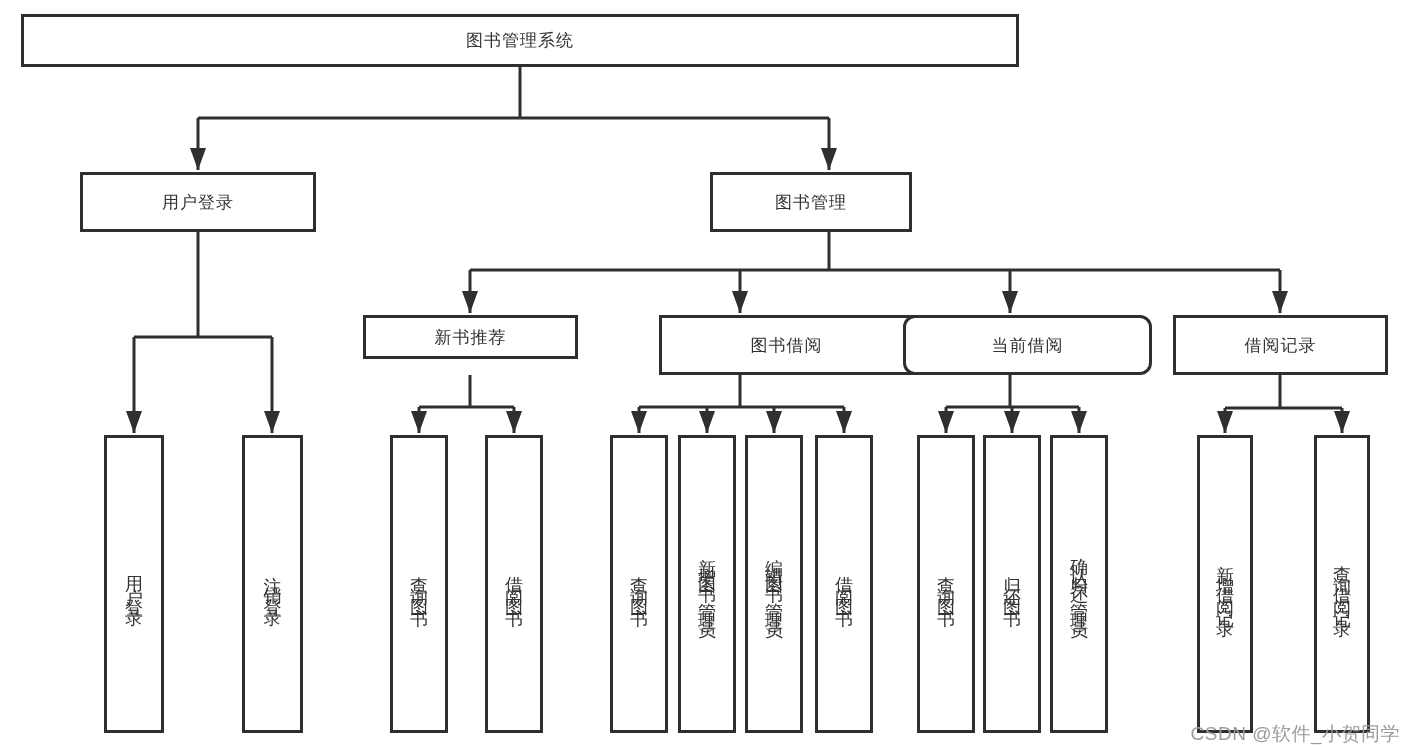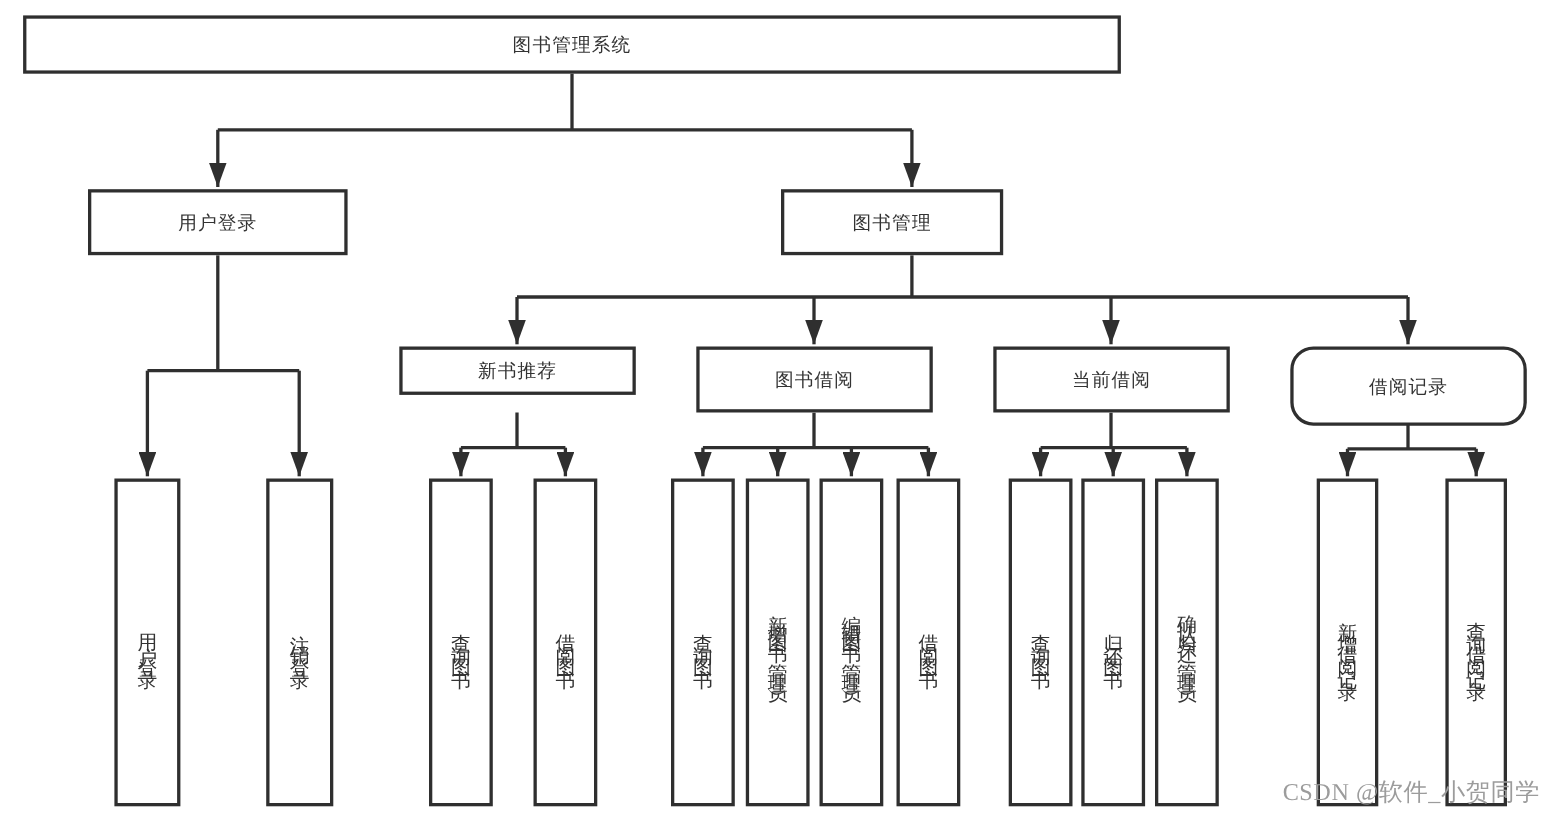--- a/index.html
+++ b/index.html
@@ -7,21 +7,21 @@
     --text:#333333;
     --watermark:#9c9c9c;
     --background:#ffffff;
   }
   html,body{margin:0;padding:0;background:var(--background);}
   .canvas{
     position:relative;
     width:1405px;height:747px;
     background:var(--background);
     overflow:hidden;
-    font-family:Liberation Serif, serif;
+    font-family:Liberation Sans, sans-serif;
     color:var(--text);
   }
   .connectors{position:absolute;left:0;top:0;width:1405px;height:747px;}
   .connectors path.link{stroke:var(--line);stroke-width:3;fill:none;}
   #arrow path{fill:var(--line);stroke:none;}
   .node{
     position:absolute;
     box-sizing:border-box;
     border:3px solid var(--line);
     background:#fff;
@@ -35,22 +35,22 @@
     writing-mode:vertical-rl;
     text-orientation:mixed;
     font-size:18px;
     letter-spacing:11px;
     line-height:1;
     white-space:nowrap;
   }
   .vtext.long{letter-spacing:9px;}
   .watermark{
     position:absolute;
-    right:5px;bottom:12px;
-    font-size:22px;
+    right:5px;bottom:0;
+    font-size:19px;
     color:var(--watermark);
     letter-spacing:0.5px;
   }
 </style>
 </head>
 <body>
 
 <div class="canvas">
 
   <svg class="connectors" width="1405" height="747" viewBox="0 0 1405 747" xmlns="http://www.w3.org/2000/svg">
@@ -108,27 +108,27 @@
   <div class="node" style="left:80px;top:172px;width:236px;height:60px;">
     <span>用户登录</span>
   </div>
   <div class="node" style="left:710px;top:172px;width:202px;height:60px;">
     <span>图书管理</span>
   </div>
 
   <div class="node" style="left:363px;top:315px;width:215px;height:44px;">
     <span>新书推荐</span>
   </div>
-  <div class="node" style="left:633px;top:315px;width:215px;height:60px;">
+  <div class="node" style="left:659px;top:315px;width:255px;height:60px;">
     <span>图书借阅</span>
   </div>
-  <div class="node" style="left:903px;top:315px;width:215px;height:60px;">
+  <div class="node" style="left:903px;top:315px;width:249px;height:60px;border-radius:12px;">
     <span>当前借阅</span>
   </div>
-  <div class="node" style="left:1173px;top:315px;width:215px;height:72px;border-radius:21px;">
+  <div class="node" style="left:1173px;top:315px;width:215px;height:60px;">
     <span>借阅记录</span>
   </div>
 
   <div class="node leaf" style="left:104px;top:435px;width:60px;height:298px;">
     <span class="vtext">用户登录</span>
   </div>
   <div class="node leaf" style="left:242px;top:435px;width:61px;height:298px;">
     <span class="vtext">注销登录</span>
   </div>
 

